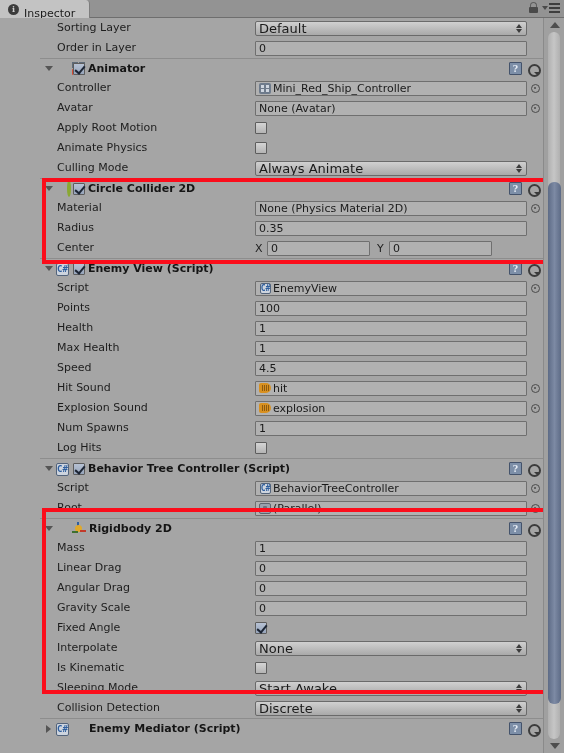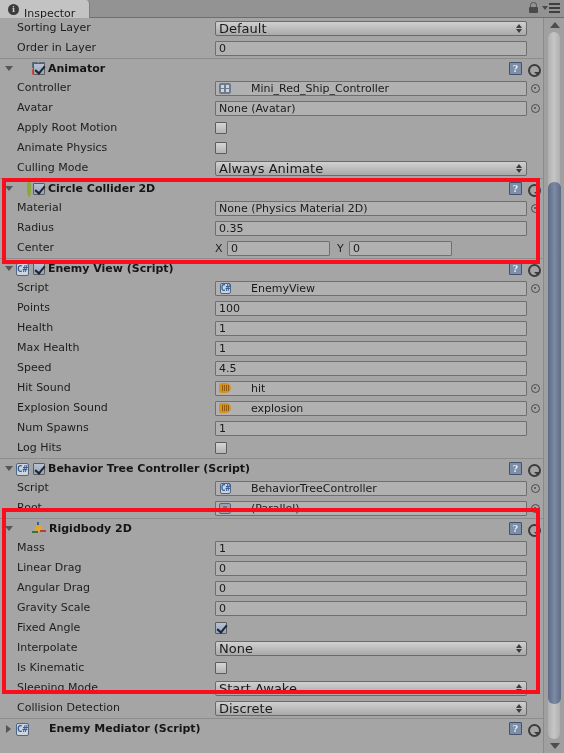--- a/index.html
+++ b/index.html
@@ -70,20 +70,21 @@
   }
   .menu-icon .lines { display: flex; flex-direction: column; gap: 2px; }
   .menu-icon .lines i { display: block; width: 11px; height: 2px; background: #3e3e3e; }
 
   
   .inspector-body {
     position: relative;
     flex: 1 1 auto;
     background: #a5a5a5;
     overflow: hidden;
+    margin-left: 40px;
   }
   .content {
     position: absolute;
     left: 0; top: 0; right: 21px; bottom: 0;
     background: #a5a5a5;
     overflow: hidden;
   }
 
   
   .component { position: relative; }
@@ -186,21 +187,21 @@
     font-size: 11px; color: #1a1a1a;
     flex: 1 1 auto; min-width: 0;
     overflow: hidden; white-space: nowrap;
     line-height: 13px;
   }
   .objfield {
     height: 15px;
     background: #b1b1b1;
     border: 1px solid #6f6f6f;
     border-radius: 1px;
-    display: flex; align-items: center; gap: 20px;
+    display: flex; align-items: center; gap: 2px;
     padding: 0 3px;
     font-size: 11px; color: #1a1a1a;
     flex: 1 1 auto; min-width: 0;
     overflow: hidden; white-space: nowrap;
   }
   .objfield .ofname { overflow: hidden; white-space: nowrap; text-overflow: ellipsis; }
   .obj-picker {
     width: 16px; flex: 0 0 16px;
     display: flex; align-items: center; justify-content: center;
   }

